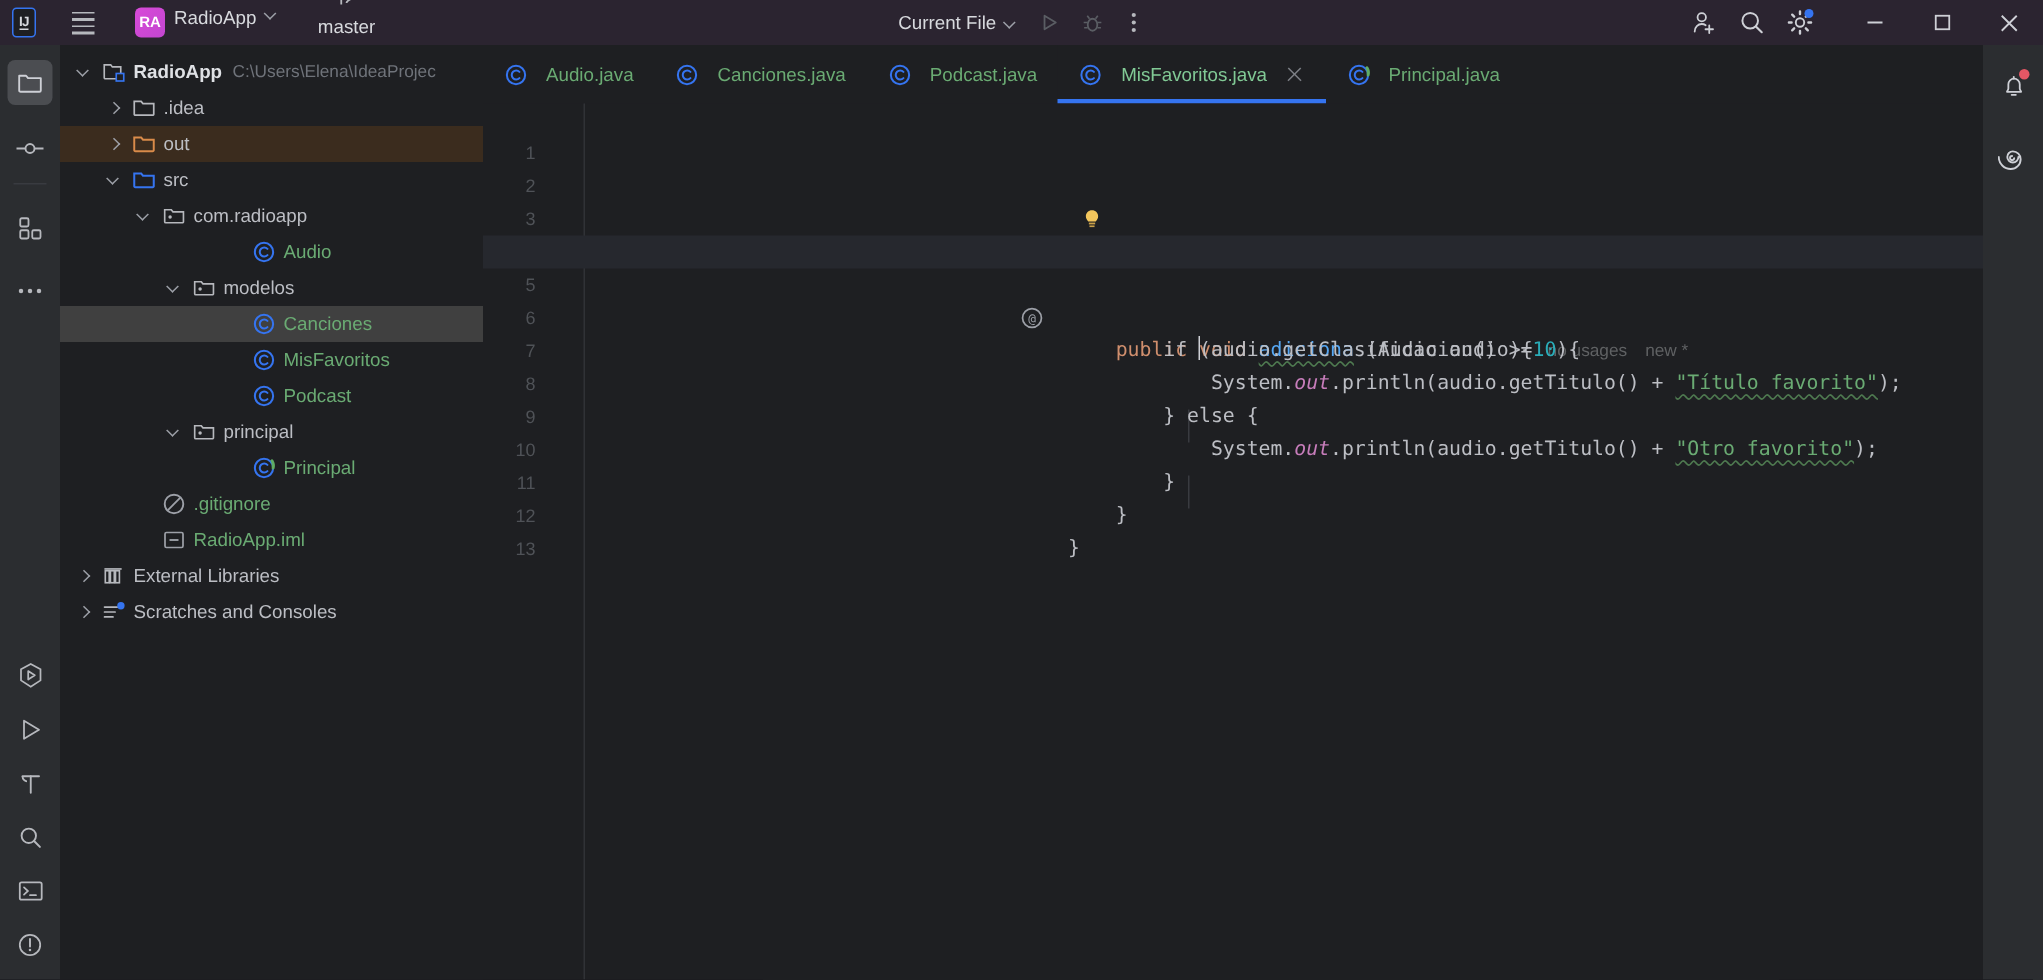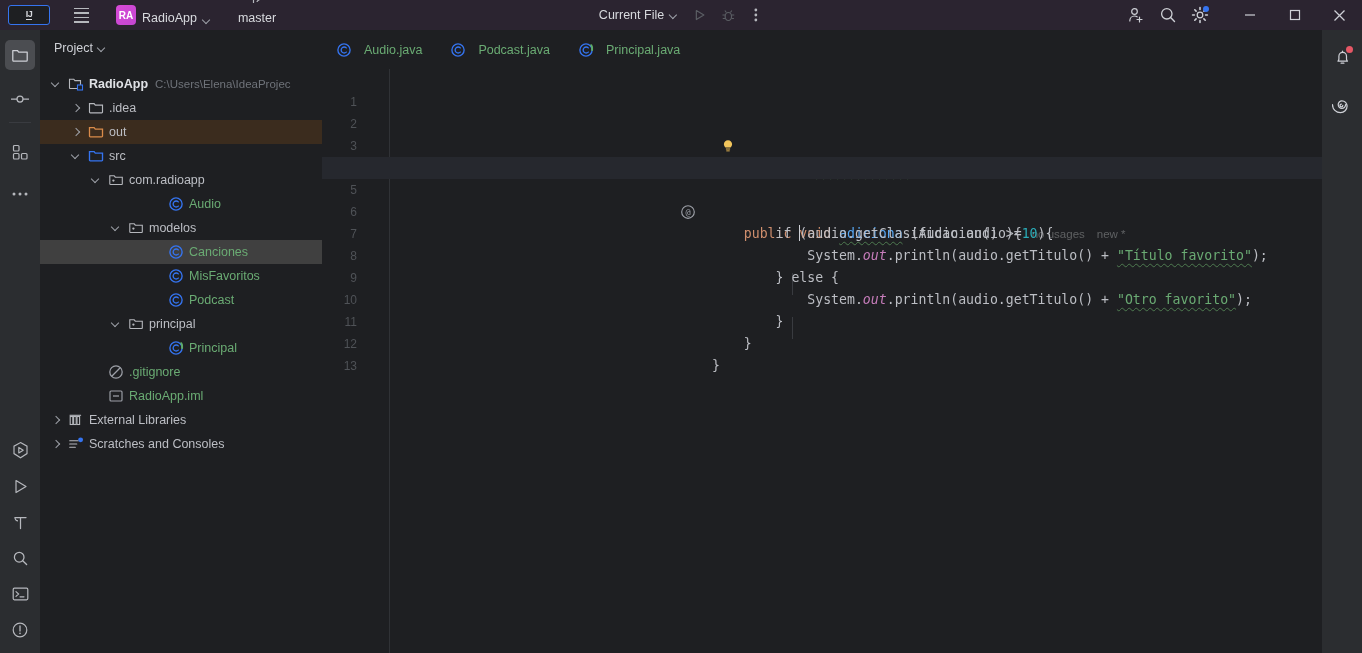--- a/index.html
+++ b/index.html
@@ -12,35 +12,35 @@
   }
   .app { position: relative; width: 1362px; height: 653px; }
 
   
   .titlebar {
     position: absolute; left: 0; top: 0; width: 1362px; height: 30px;
     background: #2b2430;
     display: flex; align-items: center;
   }
   .tb-ij {
-    width: 42px; height: 20px; margin-left: 8px;
+    width: 16px; height: 20px; margin-left: 8px;
     border: 1.5px solid #3574f0; border-radius: 3px;
     background: #1e1f22;
     display: flex; align-items: center; justify-content: center;
     font-size: 9px; font-weight: bold; color: #d8dade; letter-spacing: -0.5px;
     font-family: "Liberation Sans", sans-serif;
   }
   .tb-ij span { border-bottom: 1.5px solid #d8dade; padding-bottom: 1px; line-height: 8px; }
   .tb-burger {
     width: 26px; height: 26px; margin-left: 18px;
     display: flex; flex-direction: column; justify-content: center; align-items: center; gap: 3px;
   }
   .tb-burger i { display: block; width: 15px; height: 1.5px; background: #b6b8bd; }
   .tb-proj {
-    display: flex; align-items: flex-end; gap: 6px; margin-left: 18px;
+    display: flex; align-items: flex-start; gap: 6px; margin-left: 18px;
     padding: 2px 4px; border-radius: 4px;
   }
   .tb-avatar {
     width: 20px; height: 20px; border-radius: 4px;
     background: linear-gradient(135deg,#d84ad8,#c346d0);
     color: #fff; font-size: 10px; font-weight: bold;
     display: flex; align-items: center; justify-content: center;
   }
   .tb-label { color: #d8dade; font-size: 12.5px; }
   .chev { width: 9px; height: 9px; position: relative; display: inline-block; }
@@ -350,24 +350,20 @@
         <svg width="18" height="18" viewBox="0 0 18 18">
           <circle cx="9" cy="9" r="6.8" fill="none" stroke="#b6b8bd" stroke-width="1.2"></circle>
           <path d="M9 5v5" stroke="#b6b8bd" stroke-width="1.3" stroke-linecap="round"></path>
           <circle cx="9" cy="12.3" r="0.85" fill="#b6b8bd"></circle>
         </svg>
       </div>
     </div>
   </div>
 
   <div class="project">
-    <div class="proj-head">
-      <span class="proj-head-label">Project</span>
-      <span class="chev"></span>
-    </div>
     <div class="tree" id="tree">
         <div class="row">
           <span style="display: inline-block; flex: 0 0 auto; width: 10px;"></span>
           <span class="arrow down" style="margin-right: 6px;"></span>
           <span class="tico">
             <svg width="16" height="16" viewBox="0 0 16 16">
               <path d="M1.5 3.2h4.3l1.1 1.4h5.6v7.2a.7.7 0 0 1-.7.7H2.2a.7.7 0 0 1-.7-.7z" fill="none" stroke="#b6b8bd" stroke-width="1.1"></path>
               <rect x="9.5" y="9" width="5" height="5" fill="#1e1f22" stroke="#3574f0" stroke-width="1.1"></rect>
             </svg>
           </span>
@@ -553,21 +549,40 @@
           </span>
           <span class="tab-label">Audio.java</span>
         </div>
         <div class="tab">
           <span class="tico">
             <svg width="16" height="16" viewBox="0 0 16 16">
               <circle cx="8" cy="8" r="6.1" fill="none" stroke="#3574f0" stroke-width="1.35"></circle>
               <path d="M10.3 5.9A3 3 0 1 0 10.3 10.1" fill="none" stroke="#3574f0" stroke-width="1.35" stroke-linecap="round"></path>
             </svg>
           </span>
+          <span class="tab-label">Canciones.java</span>
+        </div>
+        <div class="tab">
+          <span class="tico">
+            <svg width="16" height="16" viewBox="0 0 16 16">
+              <circle cx="8" cy="8" r="6.1" fill="none" stroke="#3574f0" stroke-width="1.35"></circle>
+              <path d="M10.3 5.9A3 3 0 1 0 10.3 10.1" fill="none" stroke="#3574f0" stroke-width="1.35" stroke-linecap="round"></path>
+            </svg>
+          </span>
           <span class="tab-label">Podcast.java</span>
+        </div>
+        <div class="tab active">
+          <span class="tico">
+            <svg width="16" height="16" viewBox="0 0 16 16">
+              <circle cx="8" cy="8" r="6.1" fill="none" stroke="#3574f0" stroke-width="1.35"></circle>
+              <path d="M10.3 5.9A3 3 0 1 0 10.3 10.1" fill="none" stroke="#3574f0" stroke-width="1.35" stroke-linecap="round"></path>
+            </svg>
+          </span>
+          <span class="tab-label">MisFavoritos.java</span>
+          <span class="tab-close"></span>
         </div>
         <div class="tab">
           <span class="tico">
             <svg width="16" height="16" viewBox="0 0 16 16">
               <circle cx="8" cy="8" r="6.1" fill="none" stroke="#3574f0" stroke-width="1.35"></circle>
               <path d="M10.3 5.9A3 3 0 1 0 10.3 10.1" fill="none" stroke="#3574f0" stroke-width="1.35" stroke-linecap="round"></path>
               <path d="M13.3 3.2A6.1 6.1 0 0 1 14.1 8" fill="none" stroke="#5fad65" stroke-width="2" stroke-linecap="round"></path>
             </svg>
           </span>
           <span class="tab-label">Principal.java</span>

